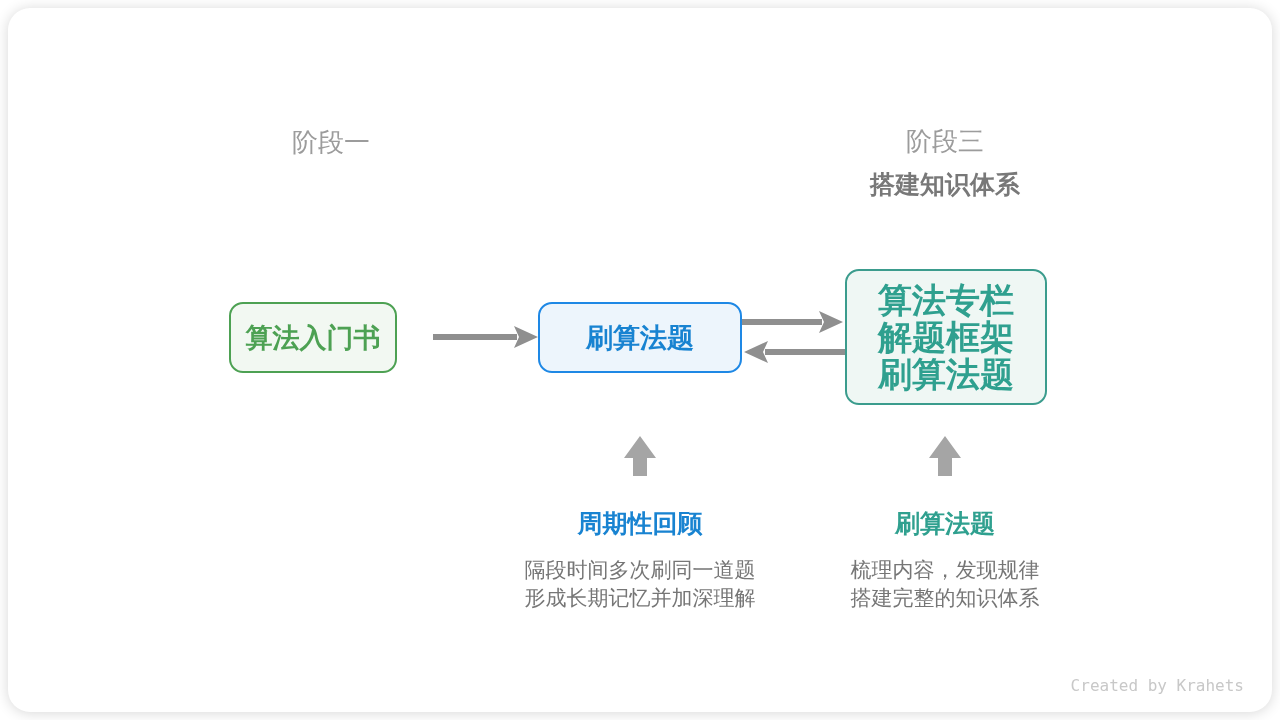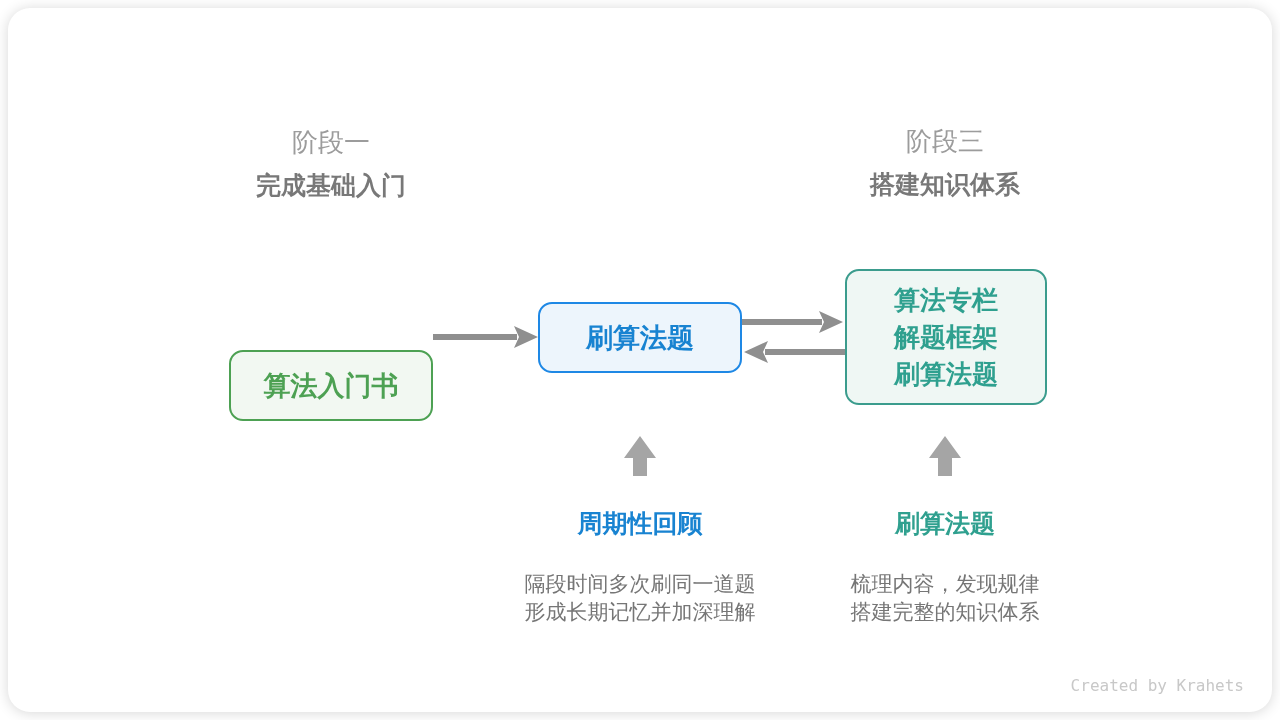--- a/index.html
+++ b/index.html
@@ -24,53 +24,52 @@
   .stage{position:absolute;width:320px;text-align:center;}
   .stage-label{font-size:26px;color:var(--stage-label-gray);line-height:30px;}
   .stage-sub{font-size:25px;font-weight:bold;color:var(--stage-sub-gray);line-height:30px;margin-top:13px;}
   .node{
     position:absolute;border:2px solid;border-radius:14px;
     display:flex;flex-direction:column;justify-content:center;align-items:center;
     box-sizing:border-box;font-weight:bold;font-size:27px;
   }
   .node-green{border-color:var(--green);background:var(--green-bg);color:var(--green);}
   .node-blue{border-color:var(--blue);background:var(--blue-bg);color:var(--blue-text);text-align:right;}
-  .node-teal{border-color:var(--teal);background:var(--teal-bg);color:var(--teal-text);font-size:26px;}
+  .node-teal{border-color:var(--teal);background:var(--teal-bg);color:var(--teal-text);font-size:34px;}
   .node-teal .node-line{line-height:37px;}
   #arrow-layer{position:absolute;left:0;top:0;width:1280px;height:720px;pointer-events:none;}
   .arrow-line{stroke:var(--arrow-gray);stroke-width:6;fill:none;}
   .arrow-head{fill:var(--arrow-gray);stroke:none;}
   .up-arrow{fill:var(--up-arrow-gray);stroke:none;}
   .annotation{position:absolute;width:340px;text-align:center;}
   .annotation-title{font-size:25px;font-weight:bold;line-height:28px;}
   .annotation-title.blue{color:var(--blue-text);}
   .annotation-title.teal{color:var(--teal-text);}
-  .annotation-desc{margin-top:33px;font-size:21px;color:var(--desc-gray);line-height:28px;}
+  .annotation-desc{margin-top:19px;font-size:21px;color:var(--desc-gray);line-height:28px;}
   .credit{
     position:absolute;right:36px;top:676px;
     font-family:"DejaVu Sans Mono","Liberation Mono",monospace;
     font-size:16px;color:var(--credit-gray);
   }
 </style>
 </head>
 <body>
 
 <div id="canvas">
   <div class="card"></div>
 
   <div class="stage" style="left:171px;top:127px;">
     <div class="stage-label">阶段一</div>
-    <div class="stage-sub">完成基础入门</div>
   </div>
   <div class="stage" style="left:785px;top:127px;font-family:Liberation Serif, serif;">
     <div class="stage-label">阶段三</div>
     <div class="stage-sub">搭建知识体系</div>
   </div>
 
-  <div class="node node-green" style="left:229px;top:302px;width:204px;height:71px;margin-top:48px;">
+  <div class="node node-green" style="left:229px;top:302px;width:168px;height:71px;">
     <div class="node-line">算法入门书</div>
   </div>
   <div class="node node-blue" style="left:538px;top:302px;width:204px;height:71px;">
     <div class="node-line">刷算法题</div>
   </div>
   <div class="node node-teal" style="left:845px;top:269px;width:202px;height:136px;">
     <div class="node-line">算法专栏</div>
     <div class="node-line">解题框架</div>
     <div class="node-line">刷算法题</div>
   </div>

